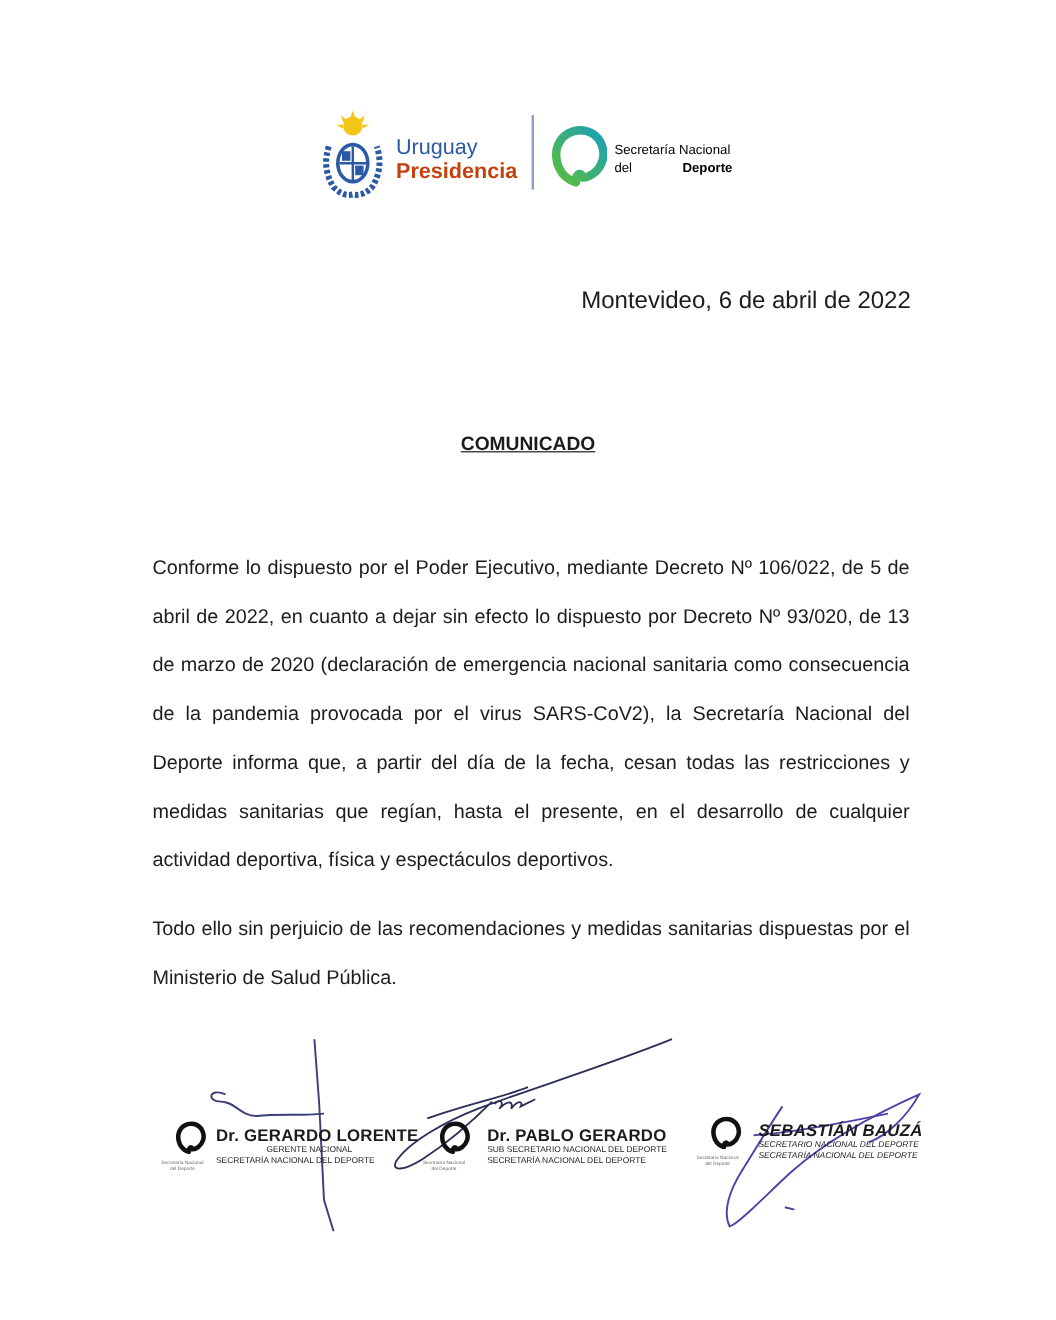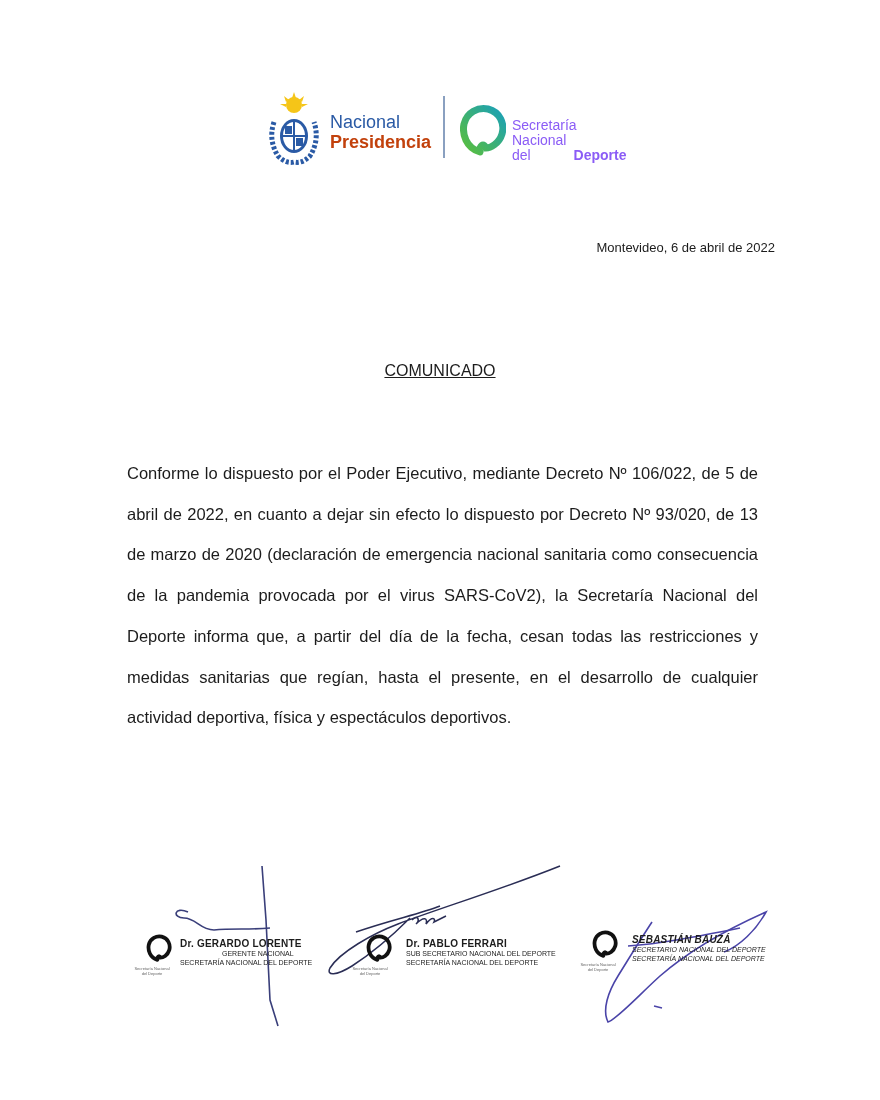--- a/index.html
+++ b/index.html
@@ -4,28 +4,28 @@
 <style>
   html, body { margin:0; padding:0; background:#ffffff; }
   body { width:880px; height:1100px; position:relative; overflow:hidden; font-family:"Liberation Sans", sans-serif; color:#1c1c1c; }
   .header { position:absolute; left:262px; top:88px; width:370px; height:84px; }
   .coat { position:absolute; left:4px; top:4px; width:56px; height:76px; }
   .uy-text { position:absolute; left:68px; top:24px; line-height:20px; }
   .uy-1 { font-size:18px; color:#2a5aa5; }
   .uy-2 { font-size:18px; font-weight:bold; color:#c2410c; }
   .vdiv { position:absolute; left:181px; top:8px; width:2px; height:62px; background:#8aa0c0; }
   .snd-logo { position:absolute; left:198px; top:16px; width:46px; height:52px; }
-  .snd-text { position:absolute; left:250px; top:30px; font-size:14px; line-height:15px; color:#8b5cf6; }
+  .snd-text { position:absolute; left:250px; top:30px; font-size:11px; line-height:15px; color:#000000; }
   .snd-text b { font-weight:bold;margin-left:39px; }
-  .date { position:absolute; right:105px; top:240px; font-size:13px; }
-  .title { position:absolute; left:0; width:880px; top:362px; text-align:center; font-size:16px; font-weight:normal; text-decoration:underline; }
+  .date { position:absolute; right:121px; top:240px; font-size:20px; }
+  .title { position:absolute; left:0; width:880px; top:362px; text-align:center; font-size:16px; font-weight:bold; text-decoration:underline; }
   .body-text { position:absolute; left:111px; top:437px; width:663px; font-size:16.5px; line-height:40.7px; text-align:justify; }
   .body-text p { margin:16px; }
   .sig { position:absolute; }
-  .sig-name { font-size:10px; font-weight:bold; letter-spacing:0.2px; white-space:nowrap; }
+  .sig-name { font-size:14px; font-weight:bold; letter-spacing:0.2px; white-space:nowrap; }
   .sig-role { font-size:7px; text-transform:uppercase; white-space:nowrap; line-height:9px; }
   .mini-logo { position:absolute; }
   .mini-caption { position:absolute; font-size:4px; color:#666; width:36px; text-align:center; line-height:5px; }
   svg.scribble { position:absolute; left:0; top:0; pointer-events:none; }
 </style>
 </head>
 <body>
 
 <div class="header">
   <svg class="coat" viewBox="0 0 56 76">
@@ -34,21 +34,21 @@
       <path d="M28 0 L30 6 L26 6Z M18 4 L23 8 L20 10Z M38 4 L33 8 L36 10Z M14 12 L20 12 L20 15Z M42 12 L36 12 L36 15Z"></path>
     </g>
     <ellipse cx="28" cy="44" rx="14" ry="17" fill="#2a5aa5"></ellipse>
     <ellipse cx="28" cy="44" rx="11" ry="14" fill="#ffffff"></ellipse>
     <path d="M17 44 H39 M28 30 V58" stroke="#2a5aa5" stroke-width="2"></path>
     <rect x="19" y="34" width="7" height="8" fill="#2a5aa5"></rect>
     <rect x="30" y="46" width="7" height="8" fill="#2a5aa5"></rect>
     <path d="M8 30 Q2 48 12 64 Q20 72 28 70 Q36 72 44 64 Q54 48 48 30" fill="none" stroke="#2a5aa5" stroke-width="5" stroke-dasharray="3 2"></path>
   </svg>
   <div class="uy-text">
-    <div class="uy-1">Nacional</div>
+    <div class="uy-1">Uruguay</div>
     <div class="uy-2">Presidencia</div>
   </div>
   <div class="vdiv"></div>
   <svg class="snd-logo" viewBox="0 0 46 52">
     <defs>
       <linearGradient id="g1" x1="0" y1="1" x2="1" y2="0">
         <stop offset="0" stop-color="#5bbf3a"></stop>
         <stop offset="1" stop-color="#1aa0b8"></stop>
       </linearGradient>
     </defs>
@@ -59,20 +59,21 @@
     <div><span>del </span><b>Deporte</b></div>
   </div>
 </div>
 
 <div class="date">Montevideo, 6 de abril de 2022</div>
 
 <div class="title">COMUNICADO</div>
 
 <div class="body-text">
   <p>Conforme lo dispuesto por el Poder Ejecutivo, mediante Decreto Nº 106/022, de 5 de abril de 2022, en cuanto a dejar sin efecto lo dispuesto por Decreto Nº 93/020, de 13 de marzo de 2020 (declaración de emergencia nacional sanitaria como consecuencia de la pandemia provocada por el virus SARS-CoV2), la Secretaría Nacional del Deporte informa que, a partir del día de la fecha, cesan todas las restricciones y medidas sanitarias que regían, hasta el presente, en el desarrollo de cualquier actividad deportiva, física y espectáculos deportivos.</p>
+  <p>Todo ello sin perjuicio de las recomendaciones y medidas sanitarias dispuestas por el Ministerio de Salud Pública.</p>
 </div>
 
 <svg class="scribble" width="880" height="1100">
 
   <g fill="none" stroke="#3a3f7a" stroke-width="1.6">
     <path d="M262 866 L266 920 L270 1000 L278 1026"></path>
     <path d="M188 912 C174 906 172 918 184 918 C196 918 200 930 214 930 C232 928 250 930 270 928"></path>
   </g>
 
   <g fill="none" stroke="#2a2d55" stroke-width="1.5">
@@ -99,21 +100,21 @@
     <div class="sig-role">Secretaría Nacional del Deporte</div>
   </div>
 </div>
 
 <div class="sig" style="left:352px; top:934px;">
   <svg class="mini-logo" style="left:14px; top:0;" width="26" height="28" viewBox="0 0 46 52">
     <path d="M20 48 C6 44 2 30 4 20 C7 8 18 3 28 5 C40 8 45 20 42 30 C39 40 30 44 26 44 C24 40 22 40 20 44" fill="none" stroke="#111" stroke-width="7" stroke-linecap="round"></path>
   </svg>
   <div class="mini-caption" style="left:0; top:32px;">Secretaría Nacional del Deporte</div>
   <div style="position:absolute; left:54px; top:4px;">
-    <div class="sig-name">Dr. PABLO FERRARI</div>
+    <div class="sig-name">Dr. PABLO GERARDO</div>
     <div class="sig-role">Sub Secretario Nacional del Deporte</div>
     <div class="sig-role">Secretaría Nacional del Deporte</div>
   </div>
 </div>
 
 <div class="sig" style="left:580px; top:930px;">
   <svg class="mini-logo" style="left:12px; top:0;" width="26" height="28" viewBox="0 0 46 52">
     <path d="M20 48 C6 44 2 30 4 20 C7 8 18 3 28 5 C40 8 45 20 42 30 C39 40 30 44 26 44 C24 40 22 40 20 44" fill="none" stroke="#111" stroke-width="7" stroke-linecap="round"></path>
   </svg>
   <div class="mini-caption" style="left:0; top:32px;">Secretaría Nacional del Deporte</div>

